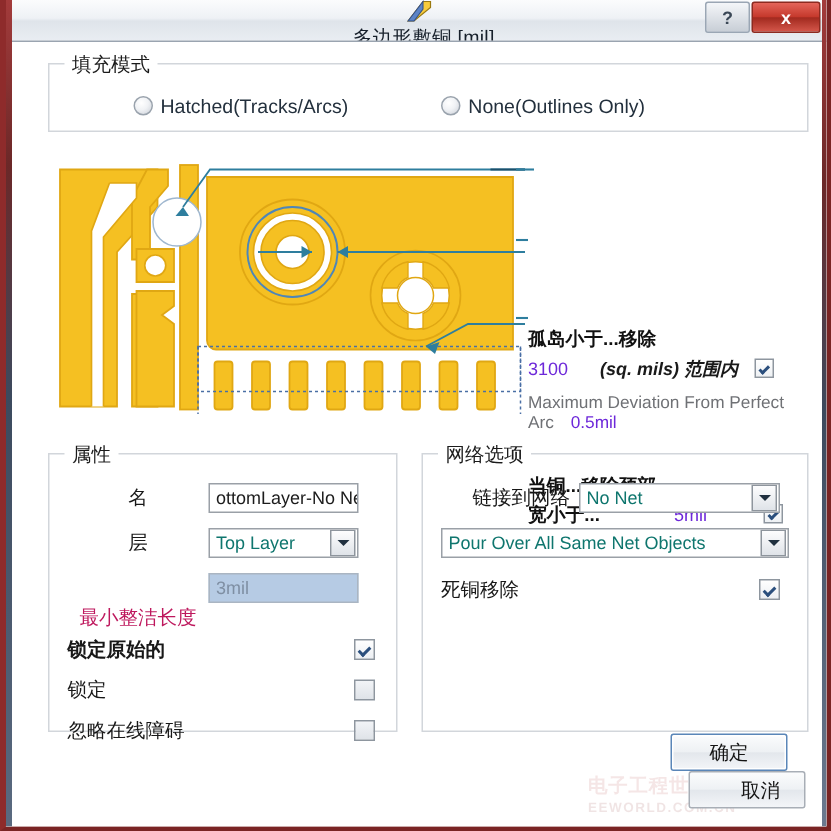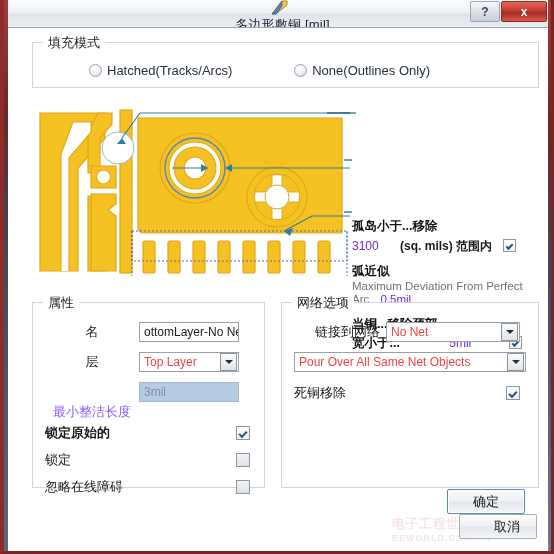--- a/index.html
+++ b/index.html
@@ -105,21 +105,21 @@
   #ri-none { margin-left: 62px; }
 
   
   #illus { position: relative; margin: 10px 0 0 0; height: 190px; }
   #illus svg { position:absolute; left:0; top:0; }
 
   .ann { position: absolute; font-size: 12px; color: #1d1d1d; white-space: nowrap; }
   .ann .hdr { font-weight: bold; color: #111111; font-size: 12.5px; }
   .ann .sub { color: #6f7175; font-size: 11.5px; line-height: 13px; }
   .ann .val { color: #6d28d9; }
-  .ann .unit { font-weight: bold; color: #1a1a1a; }
+  .ann .unit { font-weight: bold; color: #1a1a1a; font-style: italic; }
   .cbx {
     display:inline-block; width:13px; height:13px; vertical-align:-2px;
     border:1px solid #8e969f;
     background: linear-gradient(180deg,#ffffff,#eef1f4);
     position: relative;
   }
   .cbx.on::after {
     content:""; position:absolute; left:2px; top:4px;
     width:5px; height:2px; border-left:2px solid #2b4f7d; border-bottom:2px solid #2b4f7d;
     transform: rotate(-45deg);
@@ -131,31 +131,31 @@
   #ann-neck { left: 340px; top: 218px; }
   #ann-neck .r2 { margin-top: 2px; }
 
   
   #lower { display: flex; margin: 14px 4px 0 20px; }
   #props { width: 242px; height: 186px; }
   #netopts { width: 258px; height: 186px; margin-left: 16px; }
 
   .frow { display:flex; align-items:center; height: 26px; padding: 0 12px; }
   .flabel { font-size: 13px; color:#181818; }
-  .flabel.dis { color:#8b5cf6;margin-top:40px; }
+  .flabel.dis { color:#be185d;margin-top:40px; }
 
   .finput {
     height: 20px; border:1px solid #9aa0a7; background:#ffffff;
     font-size: 12px; color:#1c1c1c; padding: 0 4px;
     display:flex; align-items:center; overflow:hidden; white-space:nowrap;
   }
   .finput.disabled { background:#b6cbe4; color:#7f8fa3; border-color:#aab5c2; }
   .fselect {
     height: 20px; border:1px solid #9aa0a7; background:#ffffff;
-    font-size: 12px; color:#ef4444; padding: 0 0 0 4px;
+    font-size: 12px; color:#0f766e; padding: 0 0 0 4px;
     display:flex; align-items:center; justify-content:space-between; overflow:hidden;
   }
   .fselect .arrowbox {
     width: 17px; height: 18px; margin: 0 1px 0 2px; flex:0 0 auto;
     border:1px solid #8e959d;
     background: linear-gradient(180deg,#fdfdfe,#dfe3e8);
     display:flex; align-items:center; justify-content:center;
   }
   .caret { width:0;height:0;border-left:4px solid transparent;border-right:4px solid transparent;border-top:4px solid #20303f; }
 
@@ -313,21 +313,20 @@
       <div class="ann" id="ann-island">
         <div class="hdr">孤岛小于...移除</div>
         <div class="r2">
           <span class="val">3100</span>
           <span class="unit" style="margin-left:18px;">(sq. mils) 范围内</span>
           <span class="cbx on" style="margin-left:8px;"></span>
         </div>
       </div>
 
       <div class="ann" id="ann-arc">
-        <div class="hdr">弧近似</div>
         <div class="sub">Maximum Deviation From Perfect</div>
         <div class="sub">
           <span>Arc</span>
           <span class="val" style="margin-left:8px;">0.5mil</span>
         </div>
       </div>
 
       <div class="ann" id="ann-neck">
         <div class="hdr">当铜...移除颈部</div>
         <div class="r2">

